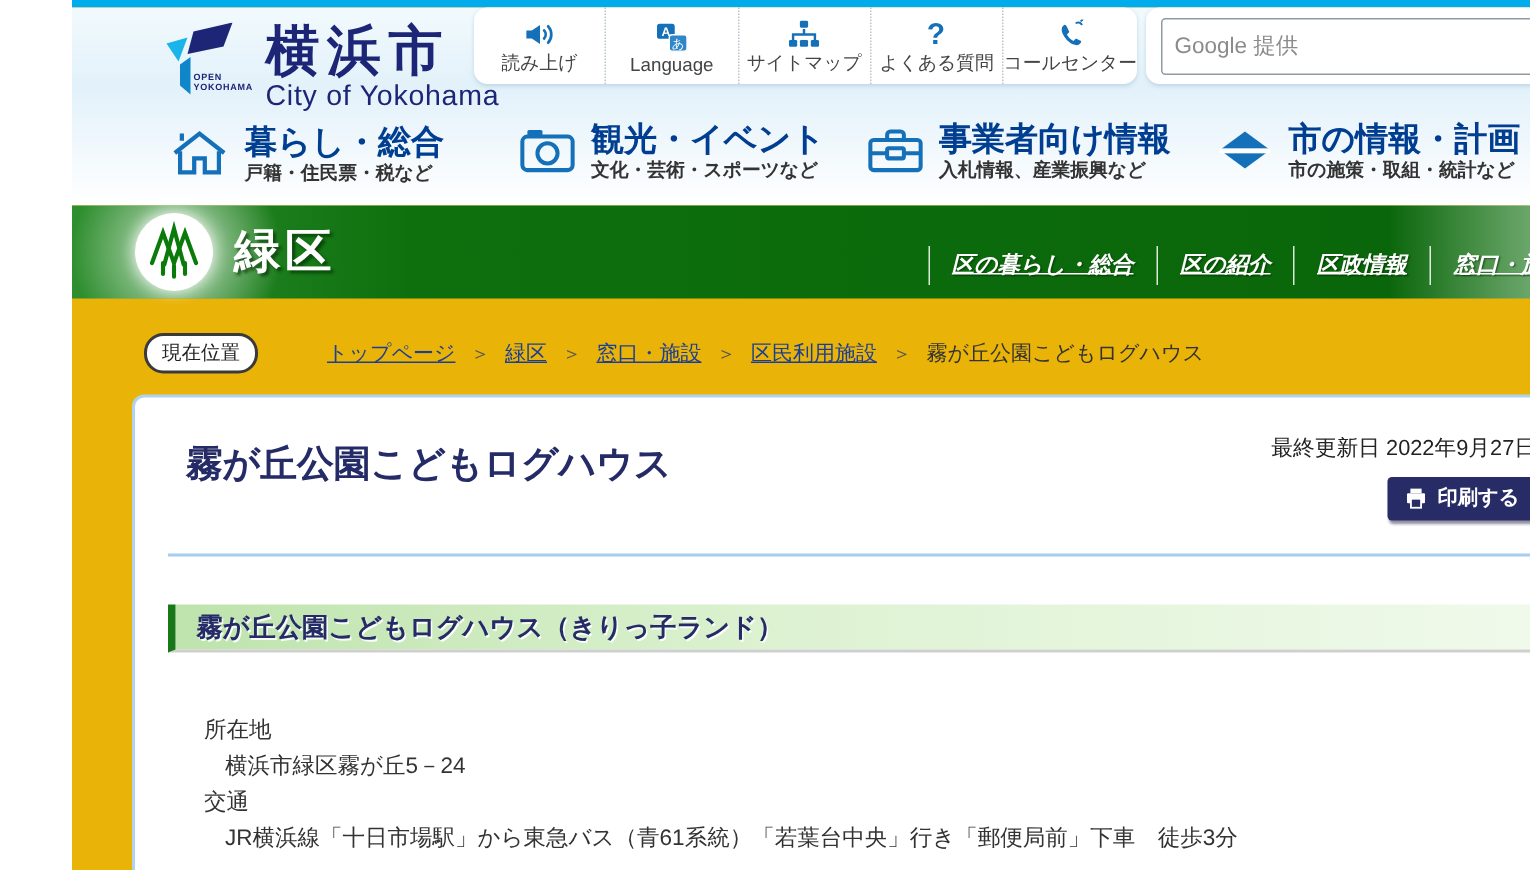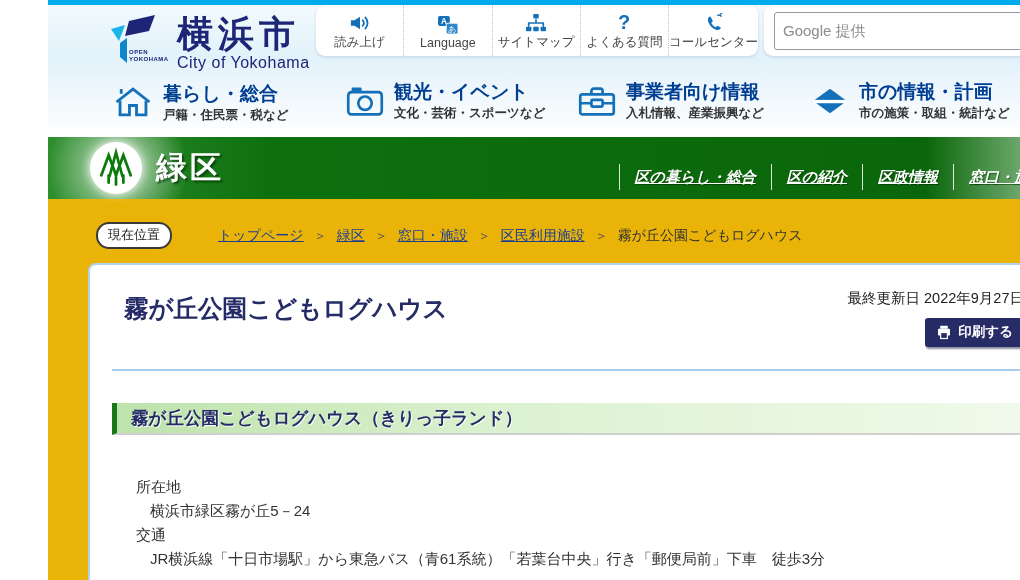--- a/index.html
+++ b/index.html
@@ -12,40 +12,40 @@
   
   .header-bg { position:absolute; left:0; top:5px; width:1020px; height:132px;
     background:linear-gradient(180deg,#f2fafd 0%,#e2f1fa 40%,#ffffff 100%); }
 
   .logo { position:absolute; left:55px; top:15px; display:flex; align-items:flex-start; cursor:pointer; }
   .logo-mark { position:relative; width:66px; height:52px; }
   .logo-mark-text { position:absolute; left:26px; top:34px; width:44px; font-size:6px; font-weight:bold;
     color:#1d2577; line-height:7px; letter-spacing:.5px; }
   .logo-text { margin-left:8px; }
   .logo-title { font-size:36px; font-weight:bold; color:#1d2577; letter-spacing:5px; line-height:38px; }
-  .logo-sub { font-size:16px; color:#1d2577; margin-top:1px; letter-spacing:.5px; }
+  .logo-sub { font-size:19px; color:#1d2577; margin-top:1px; letter-spacing:.5px; }
 
   .util-box { position:absolute; left:268px; top:5px; width:442px; height:51px; background:#fff;
     border-radius:9px; box-shadow:0 1px 3px rgba(120,160,190,.35); display:flex; }
   .util-item { flex:1; display:flex; flex-direction:column; align-items:center; justify-content:center;
     gap:1px; cursor:pointer; padding-top:3px; }
   .util-item + .util-item { border-left:1px dotted #b9c6cd; }
   .util-label { font-size:12.5px; color:#444; white-space:nowrap; }
   .util-icon { height:20px; display:flex; align-items:flex-end; }
 
   .search-box { position:absolute; left:716px; top:5px; width:348px; height:51px; background:#fff;
     border-radius:9px; box-shadow:0 1px 3px rgba(120,160,190,.35); display:flex; align-items:center; padding:0 6px 0 10px; }
   .search-input { flex:1; height:38px; border:1px solid #8f9aa1; border-radius:3px; font-size:15px;
     padding:0 8px; color:#333; outline:none; }
   .search-input::placeholder { color:#8b8b8b; }
   .search-btn { width:50px; height:44px; margin-left:4px; background:#1B75BC; border:none; border-radius:4px;
     cursor:pointer; display:flex; align-items:center; justify-content:center; }
 
   .main-nav-item { position:absolute; top:83px; display:flex; align-items:center; gap:10px; cursor:pointer; }
-  .mn-title { font-size:19px; font-weight:bold; color:#003E92; line-height:20px; white-space:nowrap;font-family:Liberation Mono, monospace; }
+  .mn-title { font-size:22px; font-weight:bold; color:#003E92; line-height:20px; white-space:nowrap; }
   .mn-sub { font-size:12.5px; color:#333; font-weight:600; margin-top:2px; white-space:nowrap; }
 
   
   .ward-band { position:absolute; left:0; top:137px; width:1020px; height:62px;
     background:
       radial-gradient(circle at 70px 31px, rgba(255,255,255,.9) 0, rgba(255,255,255,.35) 38px, rgba(255,255,255,0) 70px),
       linear-gradient(90deg,#2f8f2f 0%,#0d700d 22%,#0a660a 86%,#9cc79c 100%);
     display:flex; align-items:center; }
   .ward-home { display:flex; align-items:center; gap:14px; margin-left:42px; cursor:pointer; }
   .ward-logo { width:52px; height:52px; background:#fff; border-radius:50%; display:flex;

